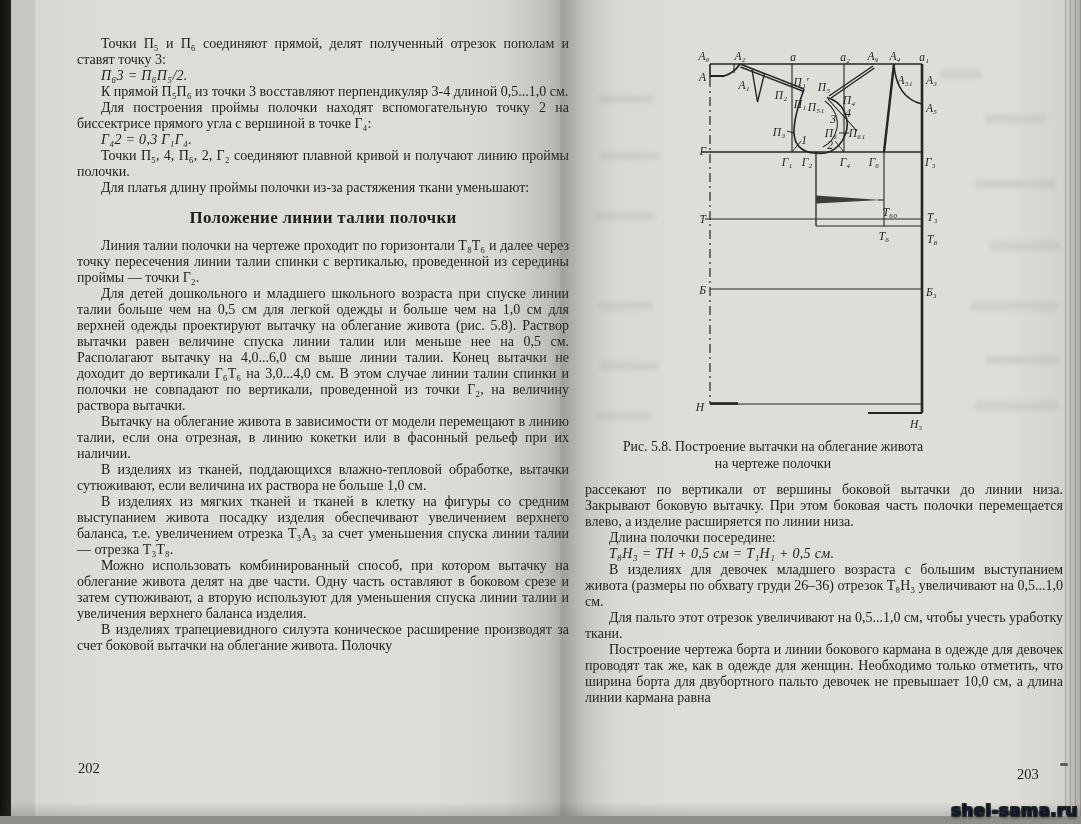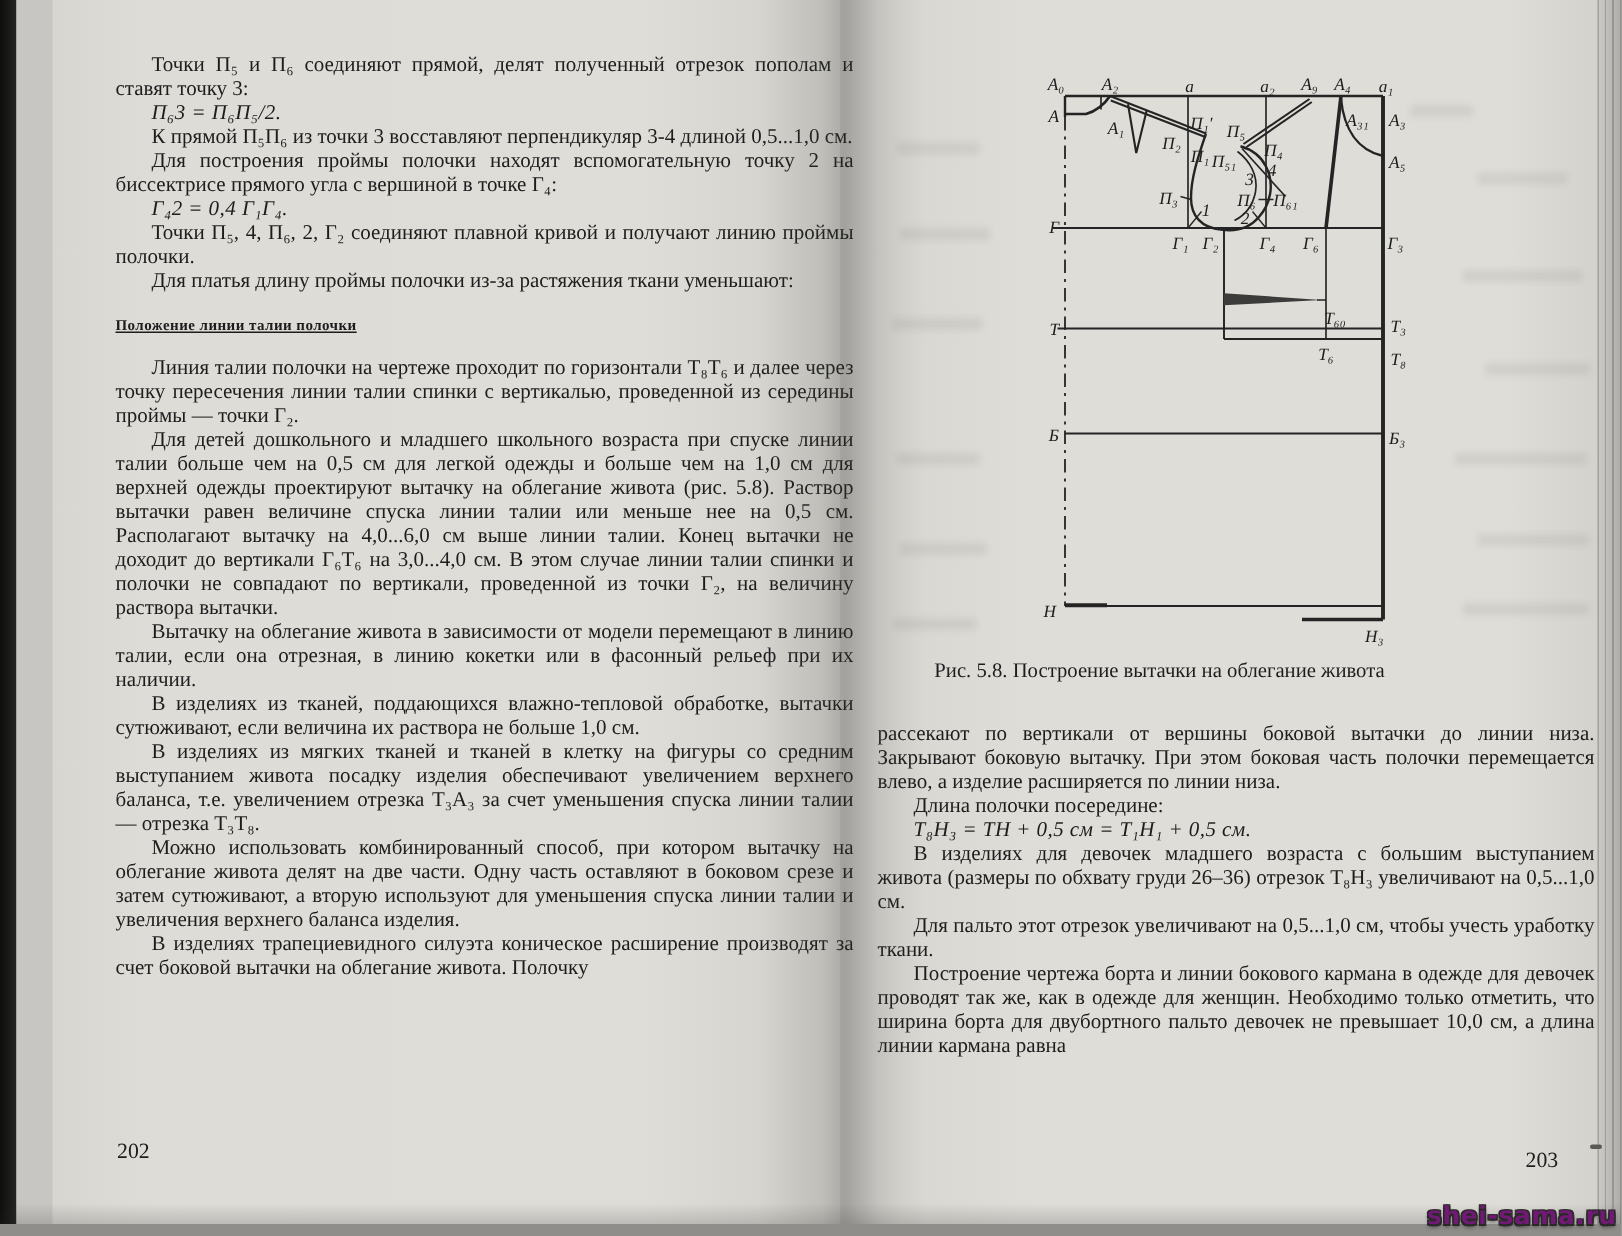--- a/index.html
+++ b/index.html
@@ -28,37 +28,37 @@
       background:linear-gradient(0deg,rgba(40,40,38,.18),rgba(40,40,38,0));}
   .scan-artifact{position:absolute;background:#5a5a56;}
 
   
   .textcol{position:absolute;font-size:14px;line-height:16px;}
   #left-text{left:77px;top:36px;width:492px;}
   #right-text{left:585px;top:482px;width:478px;}
   .para{text-align:justify;text-indent:24px;}
   .noindent{text-align:justify;text-indent:0;}
   .formula{font-style:italic;text-indent:24px;letter-spacing:.3px;}
-  .heading{font-weight:bold;text-indent:0;margin:14px 0 12px 0;font-size:10px;letter-spacing:.3px;text-decoration:underline;}
+  .heading{font-weight:bold;text-align:center;text-indent:0;margin:14px 0 12px 0;font-size:17px;letter-spacing:.3px;}
   .pagenum{position:absolute;font-size:14.5px;}
   #pagenum-left{left:78px;top:760px;}
   #pagenum-right{left:1017px;top:766px;}
 
   
   #figure{position:absolute;left:628px;top:42px;width:336px;height:400px;}
   #figure svg{display:block;}
   #figure text{font:italic 11.5px "Liberation Serif","DejaVu Serif",serif;fill:#1d1d1d;}
   #fig-caption{position:absolute;left:589px;top:438px;width:368px;text-align:center;
       font-size:13.8px;line-height:17px;}
 
   
   .ghost{position:absolute;background:rgba(125,125,118,.14);filter:blur(2px);border-radius:2px;}
 
   .watermark{position:absolute;right:3px;bottom:4px;
-      font:bold 16.5px "DejaVu Sans","Liberation Sans",sans-serif;color:#701a75;letter-spacing:.5px;
+      font:bold 16.5px "DejaVu Sans","Liberation Sans",sans-serif;color:#0f172a;letter-spacing:.5px;
       text-shadow:-1px -1px 0 #2a2a28,1px -1px 0 #2a2a28,-1px 1px 0 #2a2a28,1px 1px 0 #2a2a28,0 2px 3px rgba(0,0,0,.55);}
 </style>
 </head>
 <body>
 
 <div id="scan">
 
   <div class="page" id="left-page"></div>
   <div class="page" id="right-page"></div>
 
@@ -74,21 +74,21 @@
   <div class="ghost" style="left:595px;top:212px;width:60px;height:8px;"></div>
   <div class="ghost" style="left:598px;top:302px;width:55px;height:8px;"></div>
   <div class="ghost" style="left:600px;top:362px;width:58px;height:8px;"></div>
   <div class="ghost" style="left:596px;top:412px;width:55px;height:8px;"></div>
 
   <div class="textcol" id="left-text">
       <div class="para">Точки П₅ и П₆ соединяют прямой, делят полученный отрезок пополам и ставят точку 3:</div>
       <div class="formula">П₆3 = П₆П₅/2.</div>
       <div class="para">К прямой П₅П₆ из точки 3 восставляют перпендикуляр 3-4 длиной 0,5...1,0 см.</div>
       <div class="para">Для построения проймы полочки находят вспомогательную точку 2 на биссектрисе прямого угла с вершиной в точке Г₄:</div>
-      <div class="formula">Г₄2 = 0,4 Г₁Г₄.</div>
+      <div class="formula">Г₄2 = 0,3 Г₁Г₄.</div>
       <div class="para">Точки П₅, 4, П₆, 2, Г₂ соединяют плавной кривой и получают линию проймы полочки.</div>
       <div class="para">Для платья длину проймы полочки из-за растяжения ткани уменьшают:</div>
       <div class="heading">Положение линии талии полочки</div>
       <div class="para">Линия талии полочки на чертеже проходит по горизонтали Т₈Т₆ и далее через точку пересечения линии талии спинки с вертикалью, проведенной из середины проймы — точки Г₂.</div>
       <div class="para">Для детей дошкольного и младшего школьного возраста при спуске линии талии больше чем на 0,5 см для легкой одежды и больше чем на 1,0 см для верхней одежды проектируют вытачку на облегание живота (рис. 5.8). Раствор вытачки равен величине спуска линии талии или меньше нее на 0,5 см. Располагают вытачку на 4,0...6,0 см выше линии талии. Конец вытачки не доходит до вертикали Г₆Т₆ на 3,0...4,0 см. В этом случае линии талии спинки и полочки не совпадают по вертикали, проведенной из точки Г₂, на величину раствора вытачки.</div>
       <div class="para">Вытачку на облегание живота в зависимости от модели перемещают в линию талии, если она отрезная, в линию кокетки или в фасонный рельеф при их наличии.</div>
       <div class="para">В изделиях из тканей, поддающихся влажно-тепловой обработке, вытачки сутюживают, если величина их раствора не больше 1,0 см.</div>
       <div class="para">В изделиях из мягких тканей и тканей в клетку на фигуры со средним выступанием живота посадку изделия обеспечивают увеличением верхнего баланса, т.е. увеличением отрезка Т₃А₃ за счет уменьшения спуска линии талии — отрезка Т₃Т₈.</div>
       <div class="para">Можно использовать комбинированный способ, при котором вытачку на облегание живота делят на две части. Одну часть оставляют в боковом срезе и затем сутюживают, а вторую используют для уменьшения спуска линии талии и увеличения верхнего баланса изделия.</div>
       <div class="para">В изделиях трапециевидного силуэта коническое расширение производят за счет боковой вытачки на облегание живота. Полочку</div>
@@ -178,20 +178,21 @@
           <text x="179" y="124" text-anchor="middle">Г₂</text>
           <text x="217" y="124" text-anchor="middle">Г₄</text>
           <text x="246" y="124" text-anchor="middle">Г₆</text>
           <text x="262" y="174" text-anchor="middle">Т₆₀</text>
           <text x="256" y="198" text-anchor="middle">Т₆</text>
         </g>
     </svg>
   </div>
   <div id="fig-caption">
     <div>Рис. 5.8. Построение вытачки на облегание живота</div>
+    <div>на чертеже полочки</div>
   </div>
 
   <div class="textcol" id="right-text">
       <div class="noindent">рассекают по вертикали от вершины боковой вытачки до линии низа. Закрывают боковую вытачку. При этом боковая часть полочки перемещается влево, а изделие расширяется по линии низа.</div>
       <div class="para">Длина полочки посередине:</div>
       <div class="formula">Т₈Н₃ = ТН + 0,5 см = Т₁Н₁ + 0,5 см.</div>
       <div class="para">В изделиях для девочек младшего возраста с большим выступанием живота (размеры по обхвату груди 26–36) отрезок Т₈Н₃ увеличивают на 0,5...1,0 см.</div>
       <div class="para">Для пальто этот отрезок увеличивают на 0,5...1,0 см, чтобы учесть уработку ткани.</div>
       <div class="para">Построение чертежа борта и линии бокового кармана в одежде для девочек проводят так же, как в одежде для женщин. Необходимо только отметить, что ширина борта для двубортного пальто девочек не превышает 10,0 см, а длина линии кармана равна</div>
     </div>

